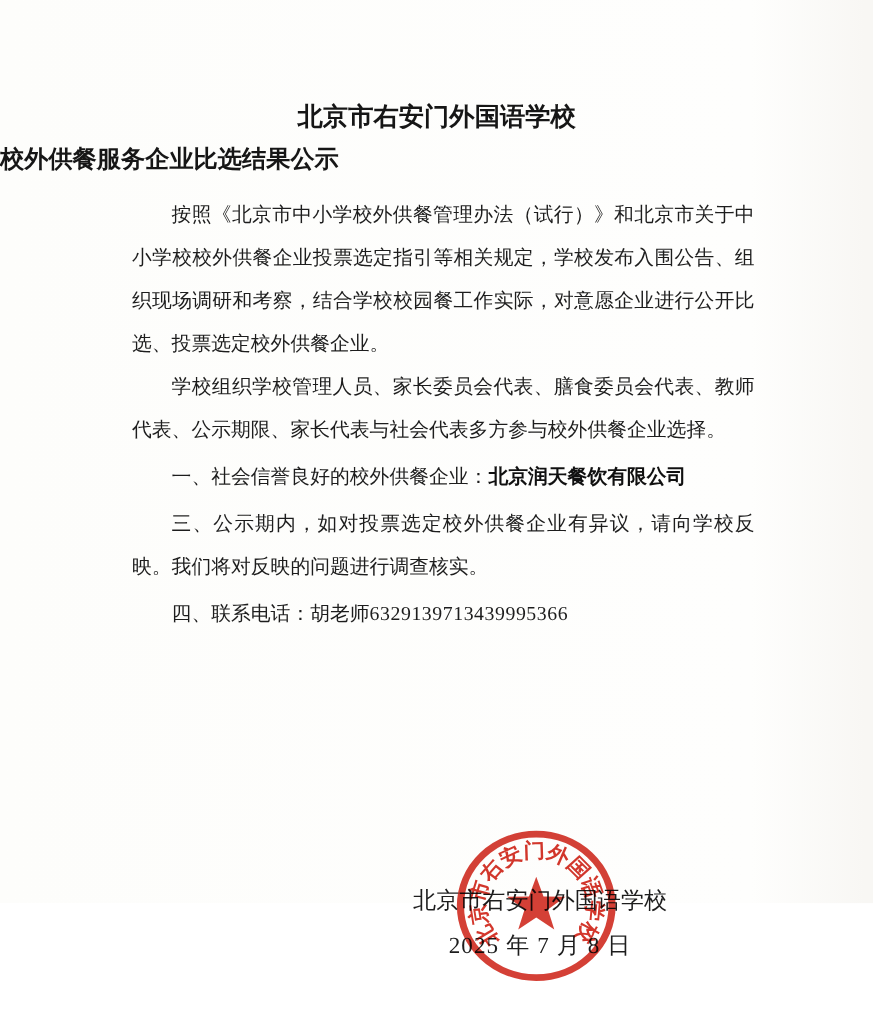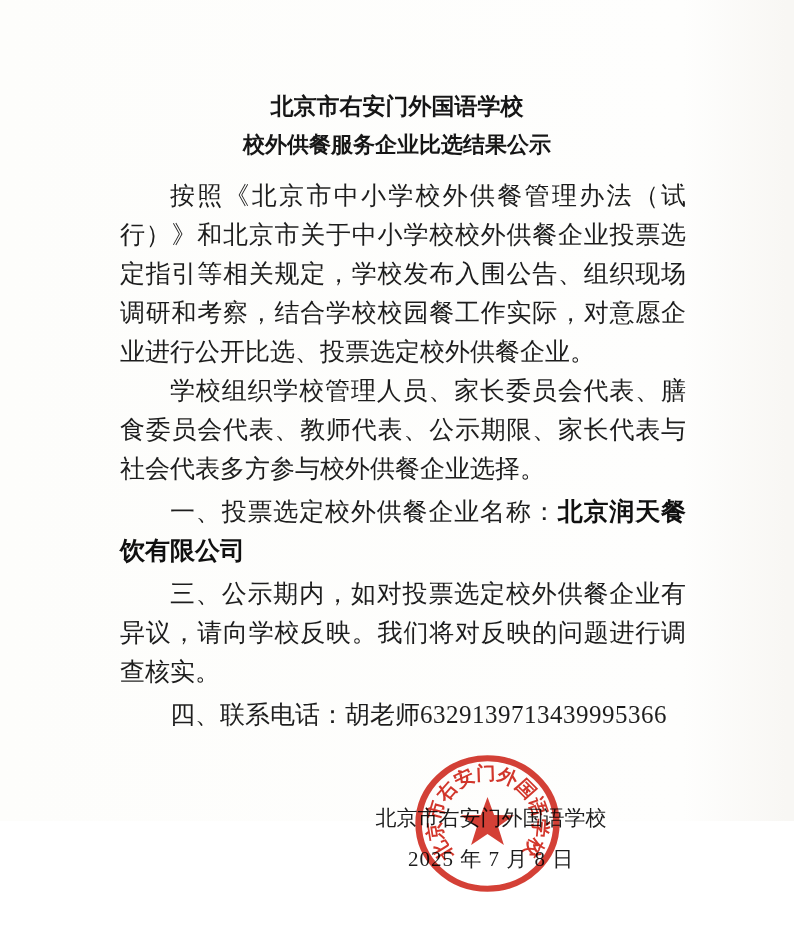--- a/index.html
+++ b/index.html
@@ -22,35 +22,34 @@
     margin: 0;
     padding-top: 93px;
     text-align: center;
     font-size: 23px;
     line-height: 27px;
     font-weight: bold;
     color: #161616;
   }
   .title-2 {
     margin: 12px 0 0 0;
-    text-align: center;
     font-size: 22px;
     line-height: 26px;
     font-weight: bold;
     color: #161616;
   }
   .content {
     position: absolute;
     left: 120px;
     top: 176px;
     width: 566px;
   }
   .para {
     margin: 0;
-    font-size: 25px;
+    font-size: 18px;
     line-height: 39px;
     text-align: justify;
     text-indent: 2em;
     color: #1d1d1d;
   }
   .item { margin-top: 4px; }
   .company-bold { font-weight: bold; color: #101010; }
   .phone { letter-spacing: 0.5px; }
   .sig-block {
     position: absolute;
@@ -79,21 +78,21 @@
 
 <div class="page">
 
   <h1 class="title-1">北京市右安门外国语学校</h1>
   <h2 class="title-2">校外供餐服务企业比选结果公示</h2>
 
   <div class="content">
     <p class="para">按照《北京市中小学校外供餐管理办法（试行）》和北京市关于中小学校校外供餐企业投票选定指引等相关规定，学校发布入围公告、组织现场调研和考察，结合学校校园餐工作实际，对意愿企业进行公开比选、投票选定校外供餐企业。</p>
     <p class="para">学校组织学校管理人员、家长委员会代表、膳食委员会代表、教师代表、公示期限、家长代表与社会代表多方参与校外供餐企业选择。</p>
 
-    <p class="para item"><span>一、投票选定校外供餐企业名称：</span><span class="company-bold">北京润天餐饮有限公司</span></p>
+    <p class="para item"><span>一、社会信誉良好的校外供餐企业：</span><span class="company-bold">北京润天餐饮有限公司</span></p>
 
 
     <p class="para item">三、公示期内，如对投票选定校外供餐企业有异议，请向学校反映。我们将对反映的问题进行调查核实。</p>
 
     <p class="para item"><span>四、联系电话：胡老师</span><span class="phone">63291397</span><span class="phone">13439995366</span></p>
   </div>
 
   <div class="sig-block">
     <div class="sig-line">北京市右安门外国语学校</div>
     <div class="date-line">2025 年 7 月 8 日</div>

